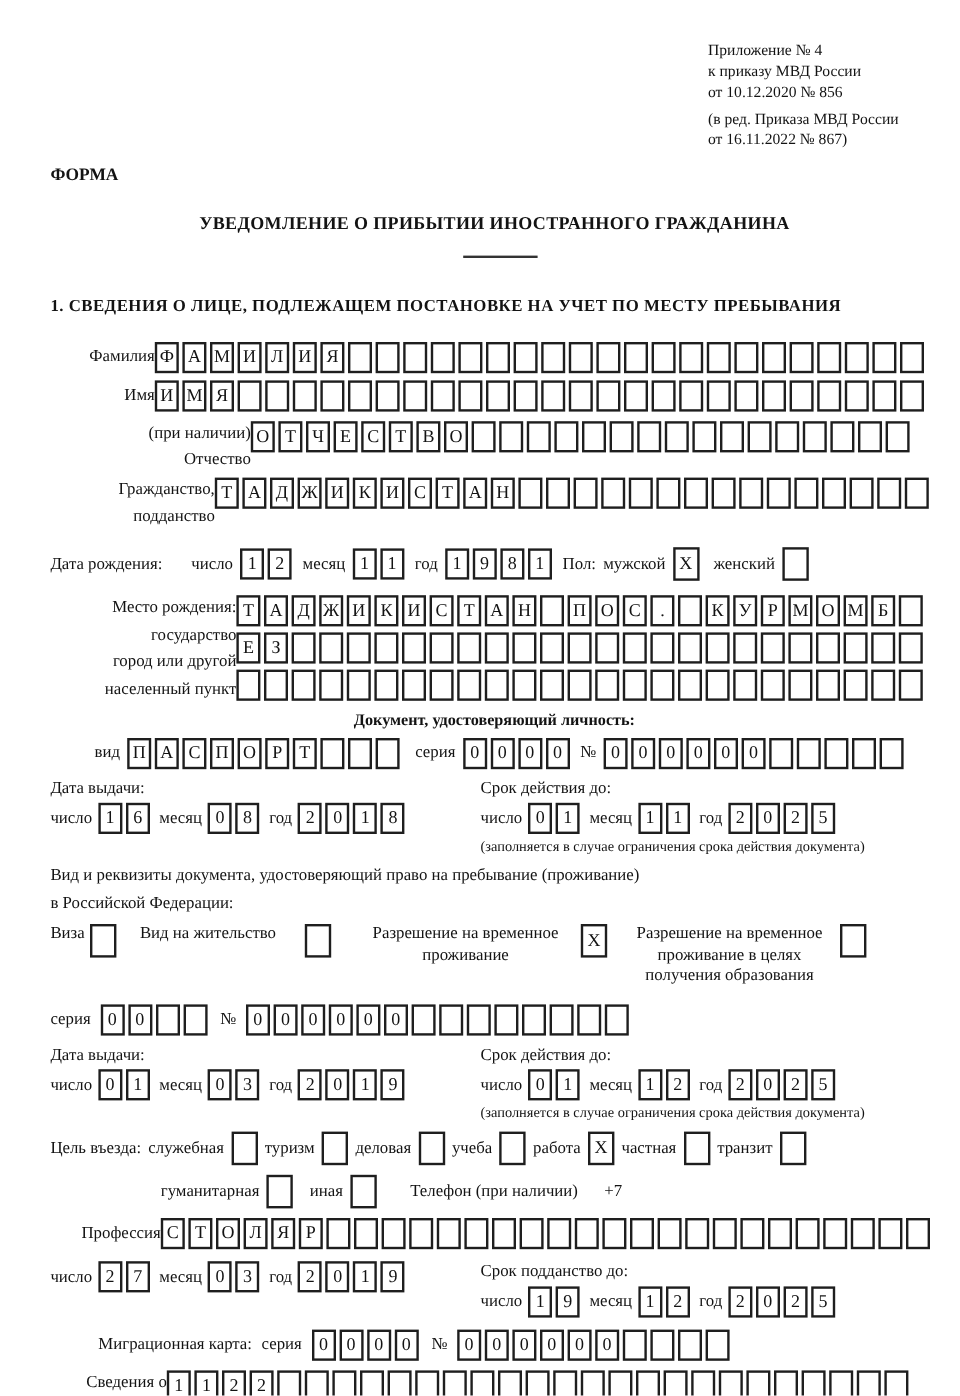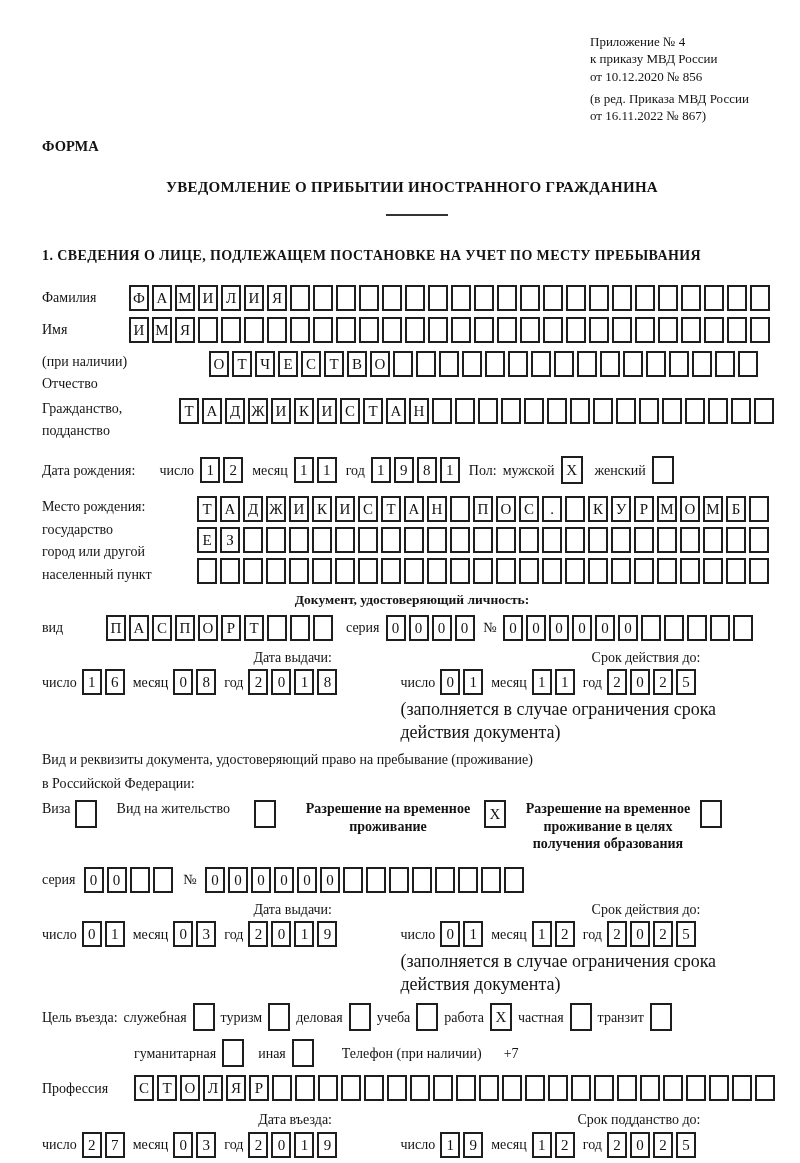--- a/index.html
+++ b/index.html
@@ -17,37 +17,37 @@
   .cell{
     box-sizing:border-box;display:inline-block;width:20px;height:26px;
     border:2px solid #1e1e1e;margin-right:3px;vertical-align:middle;
     text-align:center;font-size:15px;line-height:22px;background:#fff;
   }
   .chk{
     box-sizing:border-box;display:inline-block;width:22px;height:28px;
     border:2px solid #1e1e1e;vertical-align:middle;text-align:center;
     font-size:15px;line-height:24px;flex-shrink:0;background:#fff;
   }
-  .lbl{flex-shrink:0;}
+  .lbl{flex-shrink:0;text-align:right;}
   .b{font-weight:bold;}
   .center{text-align:center;}
-  .pre{white-space:pre-line;font-weight:bold;}
+  .pre{white-space:pre-line;}
   .hdr-block{margin-left:auto;width:192px;font-size:13px;}
   .hdr-block div{margin-bottom:1px;}
   .hdr-gap{height:4px;}
   .forma{ margin:12px 22px 0 0;font-size:14.5px;}
   .title{margin-top:20px;text-align:center;font-size:15px;font-weight:bold;letter-spacing:.3px;line-height:1.6;}
   .title-underline{display:inline-block;width:62px;border-bottom:2px solid #333;height:13px;margin-left:10px;}
   .sec-head{margin-top:24px;font-size:14px;font-weight:bold;letter-spacing:.4px;}
   .mt6{margin-top:6px;} .mt8{margin-top:8px;} .mt10{margin-top:10px;}
   .mt12{margin-top:12px;} .mt14{margin-top:14px;} .mt20{margin-top:20px;}
   .g6{gap:6px;} .g8{gap:8px;}
-  .date-head{text-align:right;font-size:14px;margin-bottom:3px;}
+  .date-head{text-align:left;font-size:14px;margin-bottom:3px;}
   .date-vals{display:flex;align-items:center;gap:5px;}
-  .footnote{font-size:18px;margin-top:3px;}
+  .footnote{font-size:12px;margin-top:3px;}
   .stack{display:flex;flex-direction:column;gap:5px;}
   .lblcol div{line-height:1.6;}
 </style>
 </head>
 <body>
 
 <div class="flex">
   <div class="hdr-block">
     <div>Приложение № 4</div>
     <div>к приказу МВД России</div>
@@ -237,21 +237,20 @@
   <span style="margin-left:16px">+7</span>
 </div>
 
 <div class="row mt8">
   <span class="lbl" style="width:92px">Профессия</span>
   <span class="grid"><span class="cell">С</span><span class="cell">Т</span><span class="cell">О</span><span class="cell">Л</span><span class="cell">Я</span><span class="cell">Р</span><span class="cell"></span><span class="cell"></span><span class="cell"></span><span class="cell"></span><span class="cell"></span><span class="cell"></span><span class="cell"></span><span class="cell"></span><span class="cell"></span><span class="cell"></span><span class="cell"></span><span class="cell"></span><span class="cell"></span><span class="cell"></span><span class="cell"></span><span class="cell"></span><span class="cell"></span><span class="cell"></span><span class="cell"></span><span class="cell"></span><span class="cell"></span><span class="cell"></span></span>
 </div>
 
 <div class="flex mt10">
   <div>
-    <div class="date-head" style="width:290px">Дата въезда:</div>
     <div class="date-vals">
       <span>число</span>
       <span class="grid"><span class="cell">2</span><span class="cell">7</span></span>
       <span>месяц</span>
       <span class="grid"><span class="cell">0</span><span class="cell">3</span></span>
       <span>год</span>
       <span class="grid"><span class="cell">2</span><span class="cell">0</span><span class="cell">1</span><span class="cell">9</span></span>
     </div>
   </div>
   <div style="margin-left:60px">

